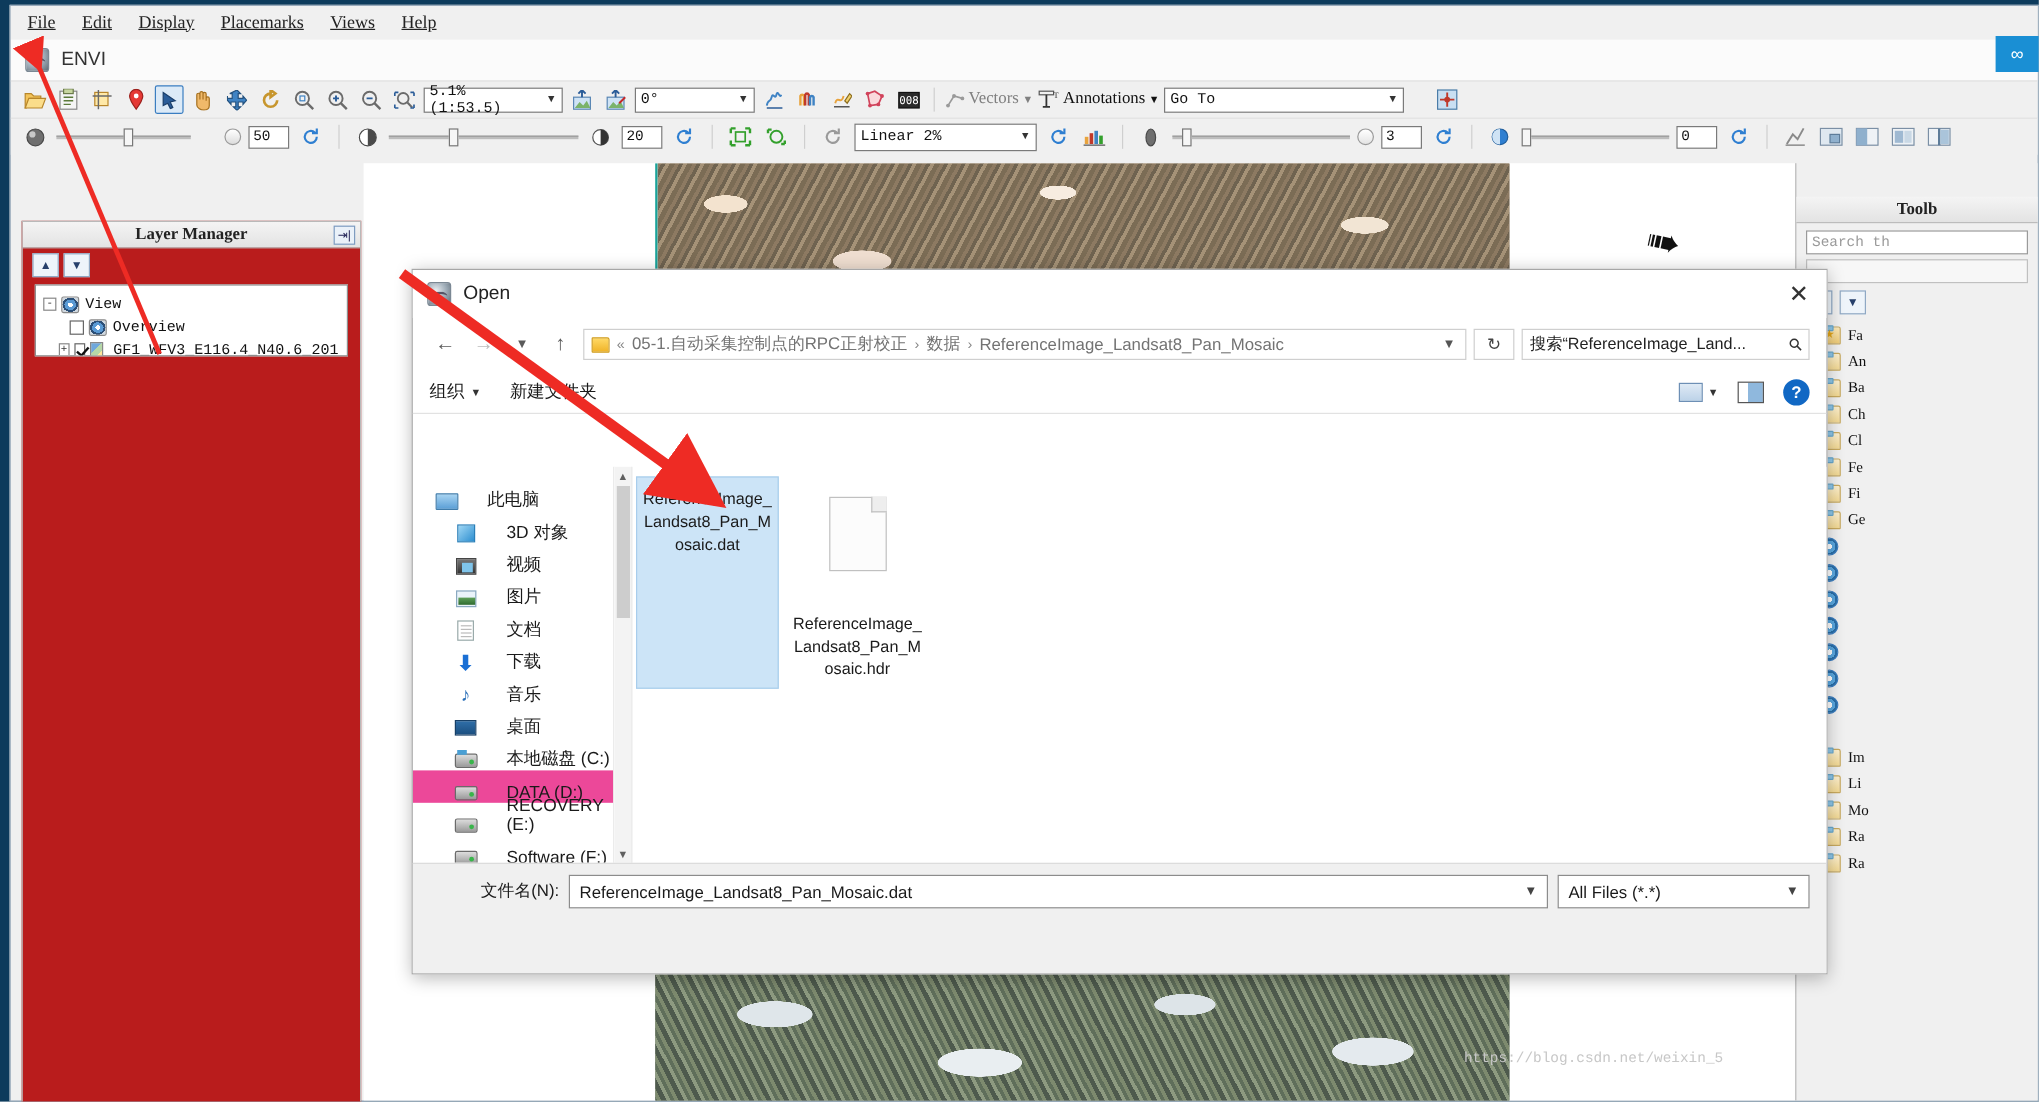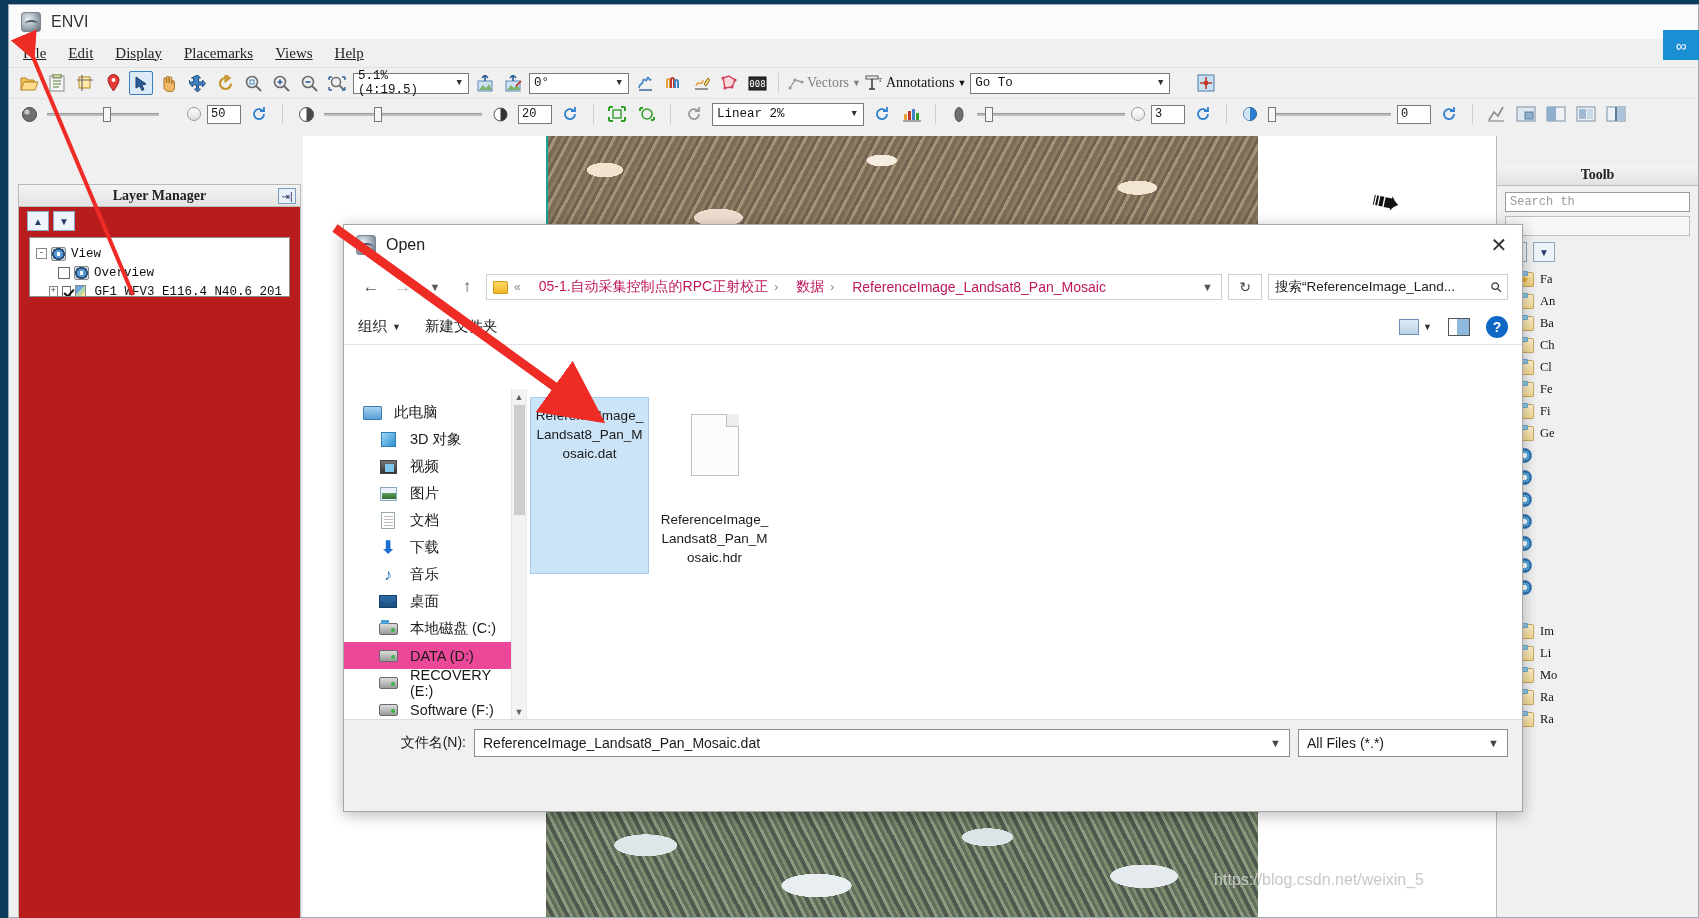--- a/index.html
+++ b/index.html
@@ -100,37 +100,37 @@
       background:radial-gradient(circle at 35% 35%, #e9eef2 0%, #9aa8b4 55%, #5e6a74 100%); border:1px solid #7b8894; position:relative;}
   #od-titlebar .ic:after{content:"";position:absolute;left:3px;top:7px;width:13px;height:6px;border-top:2px solid #556;border-radius:50%;}
   #od-title { font-size:16px; color:#222; }
   #od-close { position:absolute; right:0px; top:0px; width:46px;height:40px; display:flex;align-items:center;justify-content:center; font-size:20px; color:#333;}
   #od-navbar { height:44px; display:flex; align-items:center; padding:0 14px; gap:6px;}
   .nav-ico { width:26px;height:26px;display:flex;align-items:center;justify-content:center;font-size:17px;color:#5a5a5a;}
   .nav-ico.dim { color:#bcbcbc; }
   .nav-ico.small { font-size:11px; }
   #od-addressbar { flex:1; height:26px; border:1px solid #cfcfcf; background:#fff; display:flex; align-items:center; padding:0 4px 0 6px; gap:6px; font-size:14px; color:#222;}
   #od-addressbar .fold-ic { width:15px;height:13px;background:linear-gradient(#ffd966,#f0b429); border:1px solid #d19c18; border-radius:1px 2px 1px 1px;}
-  #od-addressbar .crumb { color:#be185d;margin-left:12px; }
+  #od-addressbar .crumb { color:#737373; }
   #od-addressbar .chev { color:#888; font-size:12px; }
   #od-addressbar .dd { margin-left:auto; color:#555; font-size:11px; padding-right:4px;}
   #od-refresh { width:34px;height:26px;border:1px solid #cfcfcf;background:#fff;display:flex;align-items:center;justify-content:center;font-size:14px;color:#444;}
   #od-search { width:240px;height:26px;border:1px solid #cfcfcf;background:#fff;display:flex;align-items:center;padding:0 6px;font-size:13.5px;color:#222;}
   #od-search .mag { margin-left:auto; font-size:14px; color:#333; transform:rotate(-45deg);}
   #od-cmdbar { height:36px; border-bottom:1px solid #e2e2e2; display:flex; align-items:center; padding:0 14px; gap:24px;}
   #od-cmdbar .ci { font-size:14.5px; color:#1a1a1a; display:flex;align-items:center;gap:5px;}
   #od-cmdbar .ci .car { font-size:9px; color:#333;}
   #od-cmdbar .right { margin-left:auto; display:flex; align-items:center; gap:16px; }
   #od-cmdbar .vbtn { display:flex; align-items:center; gap:4px; font-size:11px; color:#333;}
   #od-cmdbar .vico { width:20px;height:16px;border:1px solid #6d8fb5; background:linear-gradient(#dfeaf5,#bcd2e8);}
   #od-cmdbar .vico2 { width:22px;height:18px;border:1px solid #555; background:linear-gradient(90deg,#fff 0 38%, #8fb8dd 38% 100%);}
   #od-cmdbar .help { width:22px;height:22px;border-radius:50%;background:#1168c4;color:#fff;font-size:14px;font-weight:bold;display:flex;align-items:center;justify-content:center;}
   #od-body { position:absolute; left:0; right:0; top:164px; bottom:92px; display:flex; }
   #od-nav { width:168px; border-right:1px solid #e6e6e6; padding-top:10px; overflow:hidden; position:relative;}
-  .navitem { height:27px; display:flex; align-items:center; padding-left:34px; font-size:14.5px; color:#1a1a1a; gap:12px;}
+  .navitem { height:27px; display:flex; align-items:flex-end; padding-left:34px; font-size:14.5px; color:#1a1a1a; gap:24px;}
   .navitem.lvl0 { padding-left:18px; }
   .navitem.sel { background:#ec4899; }
   .navitem .ni { width:20px;height:17px;display:flex;align-items:center;justify-content:center;flex:0 0 20px;}
   .mon { width:19px;height:14px;background:linear-gradient(#a8d4f2,#5b9fd6); border:1px solid #3f7cab; border-radius:1px;}
   .cube { width:15px;height:15px;background:linear-gradient(135deg,#9fd7f5,#2e8fd0); border:1px solid #2a7fb8;}
   .vid { width:17px;height:14px;background:linear-gradient(#777,#333); border:1px solid #444; position:relative;}
   .vid:after{content:"";position:absolute;left:4px;top:3px;width:9px;height:8px;background:#7fc4ea;}
   .pic { width:17px;height:14px;background:#eaf3fa;border:1px solid #8aa9c0;position:relative;}
   .pic:after{content:"";position:absolute;left:1px;bottom:1px;width:14px;height:6px;background:linear-gradient(#5fa05a,#2f6b2f);}
   .doc { width:14px;height:17px;background:#fff;border:1px solid #9aa;position:relative;}
@@ -166,41 +166,41 @@
   #od-fninput { flex:1; height:28px; border:1px solid #8c8c8c; background:#fff; display:flex; align-items:center; padding:0 4px 0 8px; font-size:14px; color:#1a1a1a;}
   #od-fninput .dd { margin-left:auto; font-size:11px; color:#444; padding:0 4px;}
   #od-filter { width:210px; height:28px; border:1px solid #8c8c8c; background:#fff; display:flex;align-items:center; padding:0 4px 0 8px; font-size:14px;color:#1a1a1a;}
   #od-filter .dd { margin-left:auto; font-size:11px;color:#444; padding:0 4px;}
   #od-buttons { position:absolute; right:14px; bottom:12px; display:flex; gap:14px;}
   .odbtn { width:100px; height:30px; border:1px solid #9b9b9b; background:#e1e1e1; font-size:14px; color:#1a1a1a; display:flex;align-items:center;justify-content:center;}
   .odbtn.primary { border:1px solid #0078d7; background:#e1e9f3;}
   
   #arrow1, #arrow2 { position:absolute; pointer-events:none; }
   
-  #watermark { position:absolute; right:72px; bottom:28px; font-size:16px; color:#c7c7c7; font-family:Liberation Sans, sans-serif;}
+  #watermark { position:absolute; right:60px; bottom:28px; font-size:12px; color:#c7c7c7; font-family:Liberation Mono, monospace;}
 </style>
 </head>
 <body>
 
 <div id="envi-window">
-
-  <div id="envi-titlebar">
-    <div class="tb-icon"></div>
-    <div id="envi-title">ENVI</div>
-  </div>
 
   <div id="envi-menubar">
     <div class="menu-item"><span class="u">File</span></div>
     <div class="menu-item"><span class="u">Edit</span></div>
     <div class="menu-item"><span class="u">Display</span></div>
     <div class="menu-item"><span class="u">Placemarks</span></div>
     <div class="menu-item"><span class="u">Views</span></div>
     <div class="menu-item"><span class="u">Help</span></div>
   </div>
 
+  <div id="envi-titlebar">
+    <div class="tb-icon"></div>
+    <div id="envi-title">ENVI</div>
+  </div>
+
   <div class="toolbar">
     <div class="tbtn">
       <svg width="19" height="17" viewBox="0 0 19 17">
           <path d="M1 15V3h5l2 2h6v2H5L2 15z" fill="#f3c45a" stroke="#b8862a" stroke-width="1"></path>
           <path d="M4 7h14l-3 8H1z" fill="#fbdd8a" stroke="#b8862a" stroke-width="1"></path>
         </svg>
     </div>
     <div class="tbtn">
       <svg width="16" height="18" viewBox="0 0 16 18">
           <rect x="1" y="2" width="14" height="15" fill="#f5f5f5" stroke="#888"></rect>
@@ -262,21 +262,21 @@
         </svg>
     </div>
     <div class="tbtn">
       <svg width="18" height="17" viewBox="0 0 18 17">
           <circle cx="8" cy="7" r="4.5" fill="none" stroke="#6b6b6b" stroke-width="1.5"></circle>
           <path d="M11.5 10.5l4 4" stroke="#6b6b6b" stroke-width="1.8"></path>
           <path d="M1 2h3M1 2v3M17 2h-3M17 2v3M1 15h3M1 15v-3M17 15h-3M17 15v-3" stroke="#2b5d99" stroke-width="1.4"></path>
         </svg>
     </div>
     <div class="combo" style="width:116px;">
-      <span>5.1% (4:19.5)</span>
+      <span>5.1% (1:53.5)</span>
       <span class="arrow">▼</span>
     </div>
     <div class="tbtn">
       <svg width="18" height="17" viewBox="0 0 18 17">
           <rect x="2" y="6" width="14" height="10" fill="#cfe3f5" stroke="#5a87b5"></rect>
           <path d="M3 15l4-5 3 3 3-4 3 6z" fill="#7bb36a"></path>
           <path d="M9 6V0l-3 3M9 0l3 3" stroke="#2b5d99" stroke-width="1.6" fill="none"></path>
         </svg>
     </div>
     <div class="tbtn">

